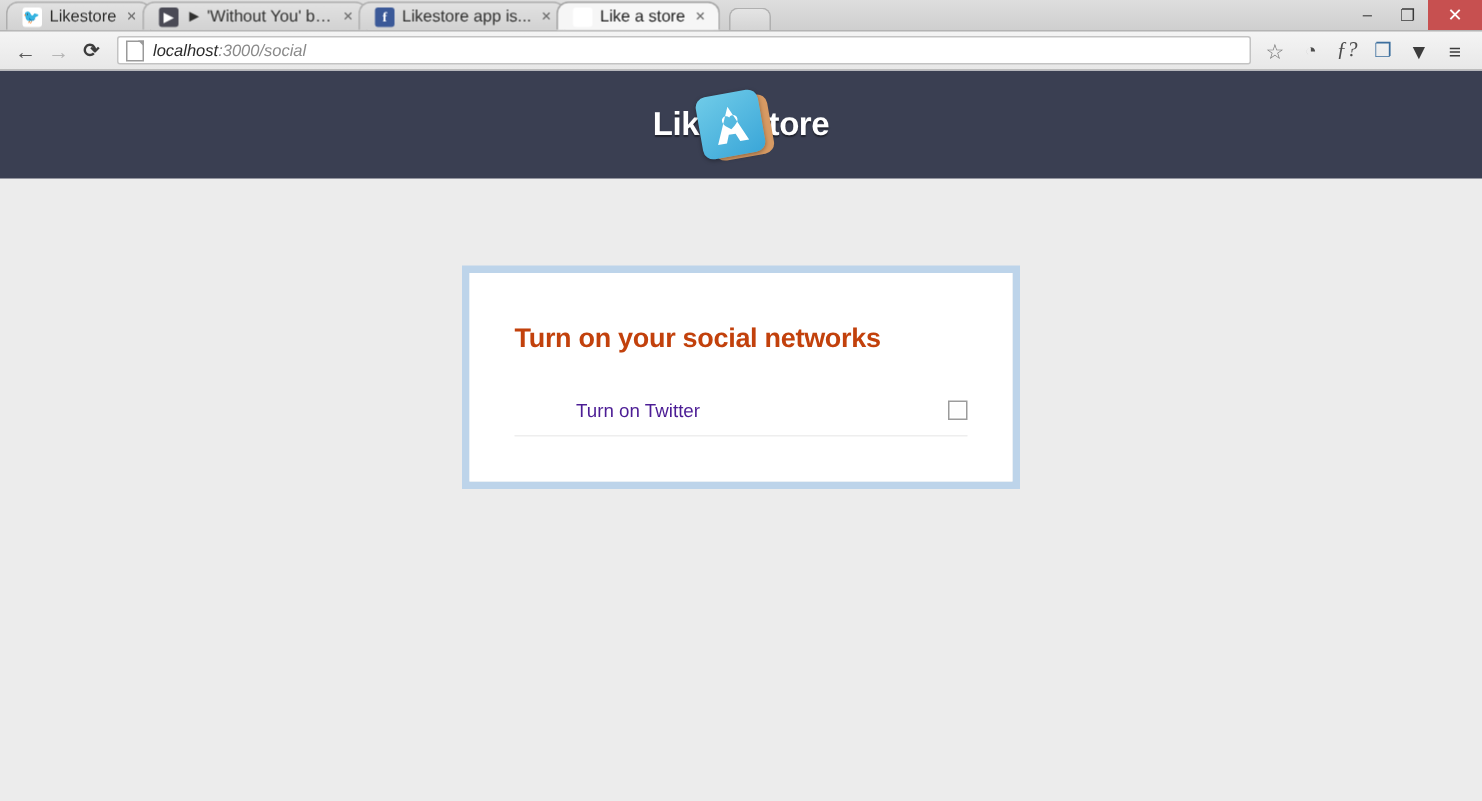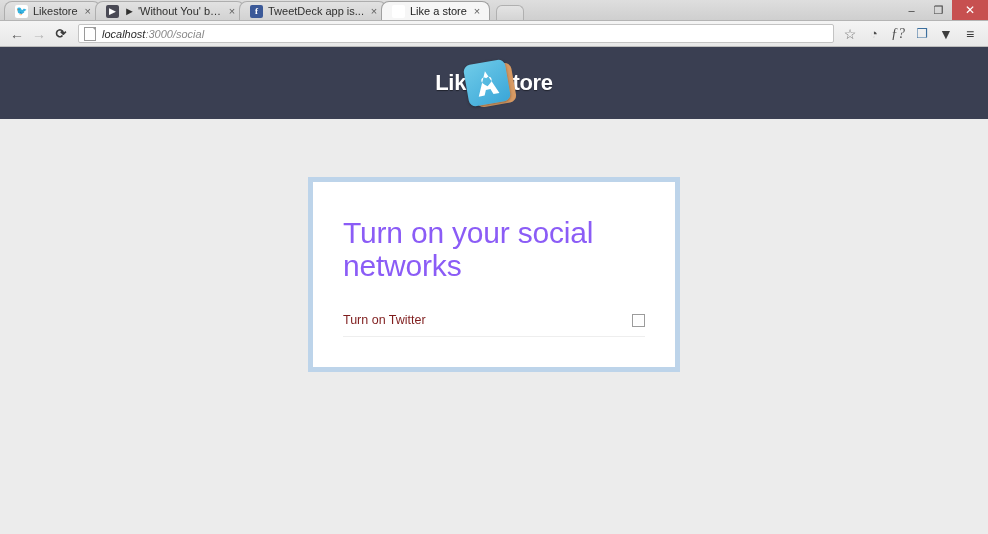--- a/index.html
+++ b/index.html
@@ -286,39 +286,40 @@
     box-sizing: border-box;
     border: 5px solid #bdd4ea;
     background: #ffffff;
   }
   .card {
     background: #ffffff;
     padding: 34px 30px 22px 30px;
   }
 
   .card-title {
-    font-size: 30px;
-    font-weight: normal;
-    color: #8b5cf6;
+    font-size: 18px;
+    font-weight: bold;
+    color: #c2410c;
     margin: 0 0 26px 0;
     letter-spacing: -0.2px;
     line-height: 1.1;
   }
 
   .net-row {
     display: flex;
     align-items: center;
     justify-content: space-between;
     border-bottom: 1px solid #eeeeee;
     padding: 5px 0 9px 0;
     margin-bottom: 8px;
   }
   .net-label {
     font-size: 12.5px;
-    color: #7f1d1d;
+    color: #4c1d95;
+    margin-left: 41px;
   }
   .net-checkbox {
     width: 11px;
     height: 11px;
     border: 1px solid #9b9b9b;
     background: #fdfdfd;
     box-shadow: inset 0 0 0 1px #ffffff;
     flex: 0 0 auto;
   }
 
@@ -357,21 +358,21 @@
       </div>
 
       <div class="tab">
         <span class="favicon fav-youtube">▶</span>
         <span class="tab-title">► 'Without You' by The N</span>
         <span class="tab-close">×</span>
       </div>
 
       <div class="tab">
         <span class="favicon fav-facebook">f</span>
-        <span class="tab-title">TweetDeck app is...</span>
+        <span class="tab-title">Likestore app is...</span>
         <span class="tab-close">×</span>
       </div>
 
       <div class="tab active">
         <span class="favicon fav-likestore">✦</span>
         <span class="tab-title">Like a store</span>
         <span class="tab-close">×</span>
       </div>
 
       <div class="newtab"></div>

